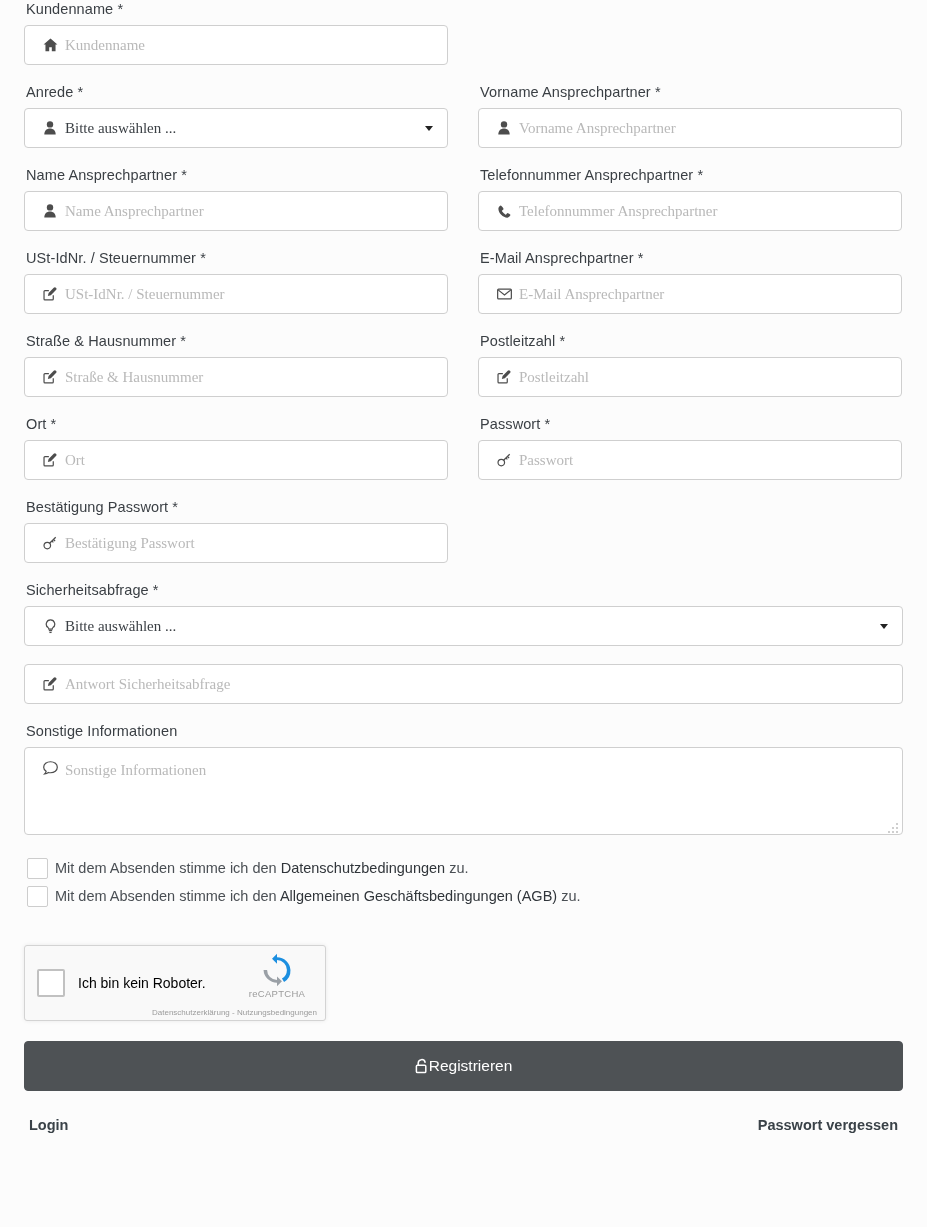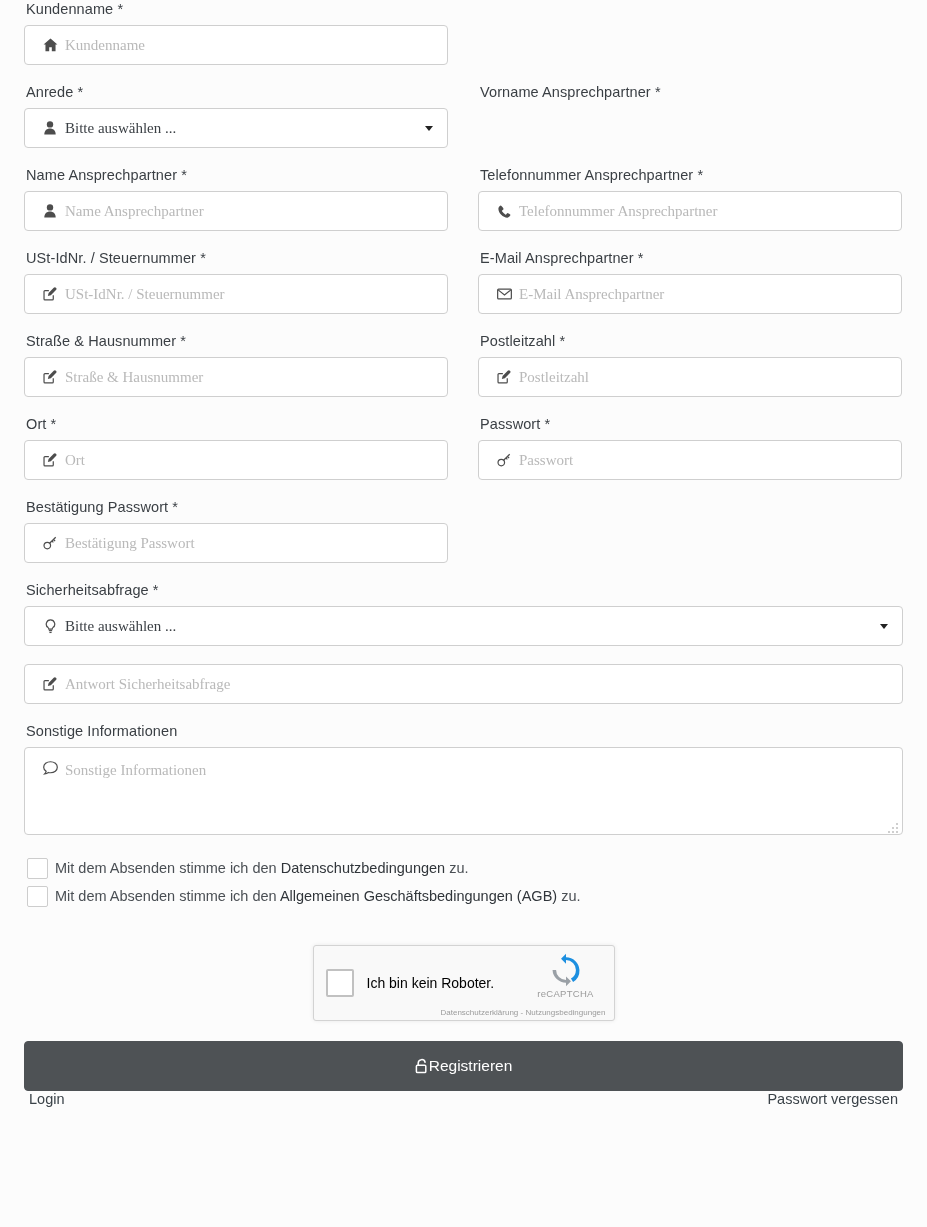--- a/index.html
+++ b/index.html
@@ -115,21 +115,20 @@
     line-height: 19px;
   }
   .check-label a {
     color: #30353a;
     text-decoration: none;
   }
 
   
   .captcha-wrap {
     display: flex;
-    justify-content: center;
     margin-top: 38px;
   }
   .recaptcha {
     position: relative;
     width: 302px; height: 76px;
     background: #f9f9f9;
     border: 1px solid #d3d3d3;
     border-radius: 3px;
     box-shadow: 0 0 4px rgba(0,0,0,.08);
     display: flex;
@@ -187,21 +186,23 @@
     cursor: pointer;
   }
   .submit-btn .lock-ico { display: inline-flex; align-items: center; }
 
   
   .footer {
     display: flex;
     justify-content: space-between;
     align-items: center;
     width: 879px;
+    margin-top: 26px;
     padding: 0 5px;
+    font-weight: bold;
   }
   .footer a {
     font-size: 14.5px;
     color: #3a4248;
     text-decoration: none;
   }
 </style>
 </head>
 <body>
 
@@ -236,20 +237,29 @@
                 </svg>
               </span>
               <span class="ctrl-text value">Bitte auswählen ...</span>
               <span class="caret"></span>
             </div>
           </div>
         </div>
         <div class="col">
           <div class="field">
             <label class="fld-label">Vorname Ansprechpartner *</label>
+            <div class="control">
+              <span class="ctrl-icon">
+                <svg width="12" height="14" viewBox="0 0 12 14">
+                  <circle cx="6" cy="3.4" r="3.2" fill="#4d4d4d"></circle>
+                  <path fill="#4d4d4d" d="M0.3 13.6 C0.3 9.6 2.9 7.6 6 7.6 s5.7 2 5.7 6 Z"></path>
+                </svg>
+              </span>
+              <span class="ctrl-text">Vorname Ansprechpartner</span>
+            </div>
           </div>
         </div>
       </div>
       <div class="row">
         <div class="col">
           <div class="field">
             <label class="fld-label">Name Ansprechpartner *</label>
             <div class="control">
               <span class="ctrl-icon">
                 <svg width="12" height="14" viewBox="0 0 12 14">

